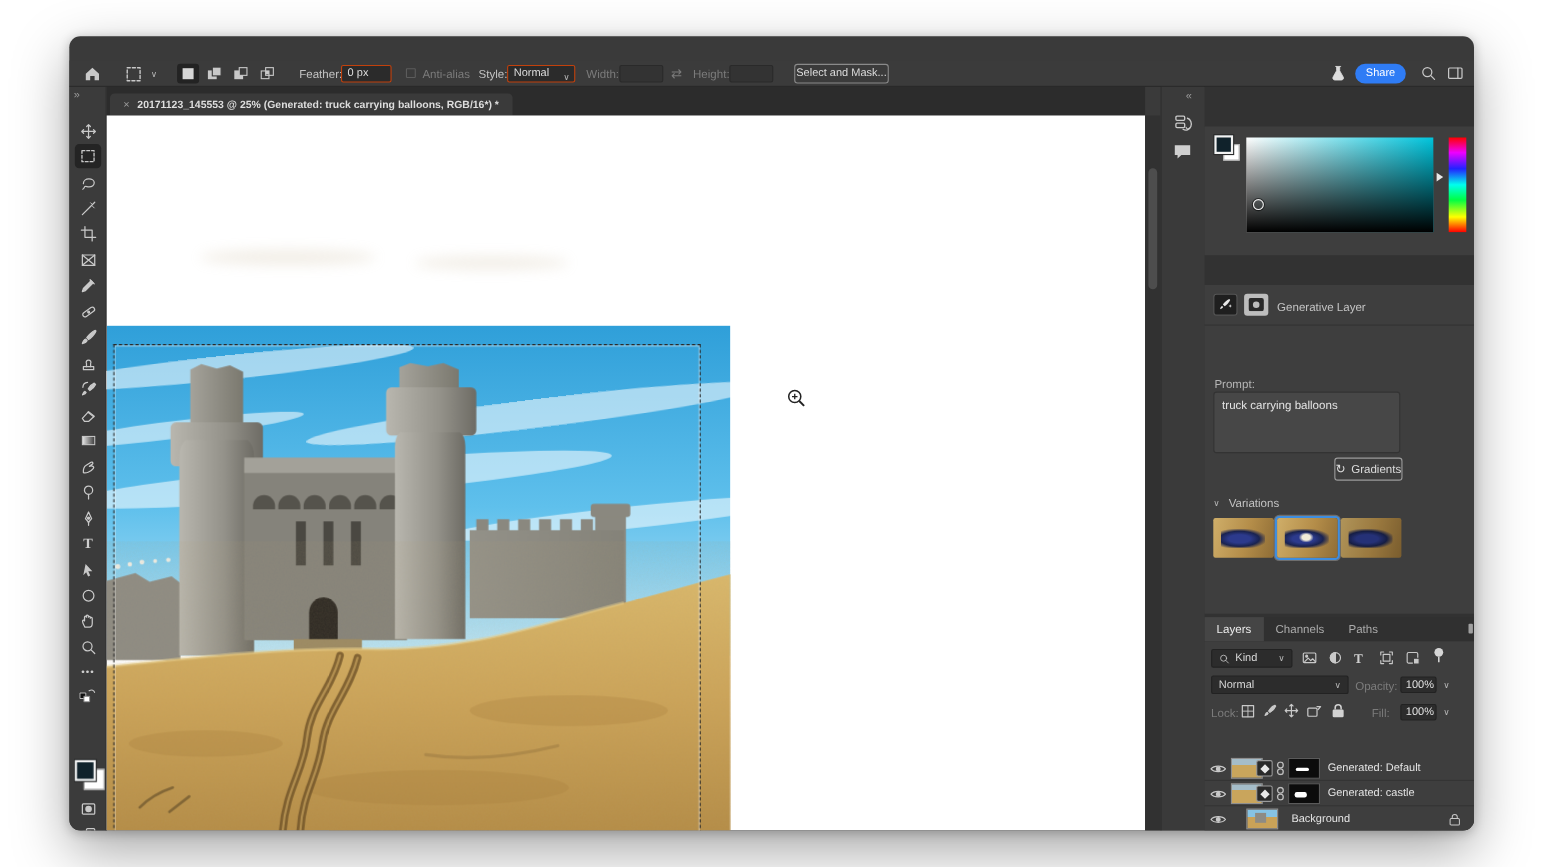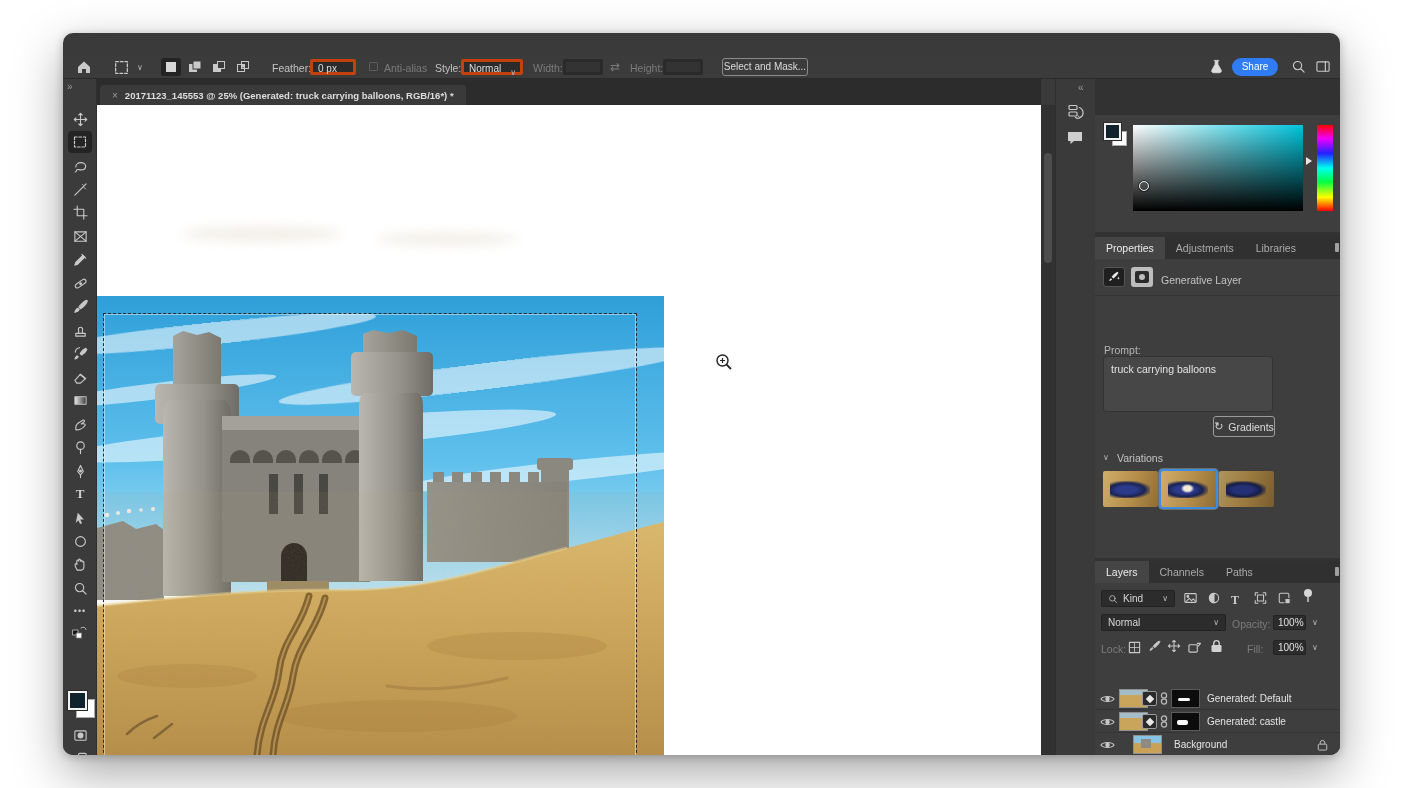--- a/index.html
+++ b/index.html
@@ -9,21 +9,21 @@
   .window{position:absolute;left:63px;top:33px;width:1277px;height:722px;background:#3a3a3a;
     border-radius:10px;overflow:hidden;box-shadow:0 18px 50px rgba(0,0,0,.35),0 2px 10px rgba(0,0,0,.22);}
   
   .titlebar{position:absolute;left:0;top:0;width:100%;height:22px;background:#373737;border-bottom:1px solid #2b2b2b;}
   .light{position:absolute;top:5px;width:12px;height:12px;border-radius:50%;}
   .title{position:absolute;left:0;right:0;top:4px;text-align:center;font-size:11.5px;color:#cfcfcf;}
   
   .optbar{position:absolute;left:0;top:22px;width:100%;height:24px;background:#3b3b3b;border-bottom:1px solid #2a2a2a;}
   .lbl{font-size:10.5px;color:#c3c3c3;line-height:16px;}
   .dim{color:#7b7b7b;}
-  .inp{background:#2b2b2b;border:3px solid #c2410c;border-radius:2px;color:#dedede;font-size:10px;
+  .inp{background:#2b2b2b;border:1px solid #c2410c;border-radius:2px;color:#dedede;font-size:10px;
     height:16px;line-height:14px;padding:0 5px;}
   .inp.empty{background:#333;border-color:#2a2a2a;}
   .chev{font-size:8px;color:#b5b5b5;}
   .ic{stroke:#c9c9c9;fill:none;stroke-width:1.2;stroke-linecap:round;stroke-linejoin:round;}
   .modeslot{position:absolute;top:3px;width:20px;height:18px;border-radius:3px;display:flex;align-items:center;justify-content:center;}
   .modeslot.on{background:#232323;}
   .btn-outline{background:transparent;border:1px solid #8a8a8a;border-radius:3px;color:#dcdcdc;
     font-size:10px;height:18px;line-height:16px;text-align:center;}
   .share{background:#2f7cf5;border-radius:9px;color:#fff;font-size:10px;height:18px;line-height:18px;text-align:center;}
   
@@ -469,24 +469,20 @@
     <div class="pbody" style="top:36px;height:117px;">
       <div class="fgbg-f" style="left:9px;top:8px;width:17px;height:17px;"></div>
       <div class="fgbg-b" style="left:17px;top:16px;width:15px;height:15px;"></div>
       <div class="sbfield" style="left:38px;top:10px;width:170px;height:86px;">
         <div class="picker" style="left:6px;top:56px;"></div>
       </div>
       <div class="huemark" style="left:211px;top:42px;"></div>
       <div class="huestrip" style="left:222px;top:10px;width:16px;height:86px;"></div>
     </div>
 
-    <div class="grp-tabs" style="top:158px;">
-      <span class="ptab on">Properties</span><span class="ptab">Adjustments</span><span class="ptab">Libraries</span>
-      <span class="menuhint" style="top:6px;"></span>
-    </div>
     <div class="pbody" style="top:180px;height:299px;">
       <div class="chip" style="left:8px;top:8px;background:#1f1f1f;border:1px solid #555;">
         <svg class="ic" width="14" height="14" viewBox="0 0 16 16">
             <path d="M12 2c-2.5 1-5.5 4-6.6 5.8l1.8 1.8C9 8.5 12 5.5 13 3z" fill="#e8e8e8" stroke="none"></path>
             <path d="M4.6 9.4c-1.4.4-1.8 2-2.2 3.2 1.2-.3 2.8-.7 3.3-2.1z" fill="#e8e8e8" stroke="none"></path>
             <path d="M13 7.5l.5 1.3 1.3.5-1.3.5-.5 1.3-.5-1.3-1.3-.5 1.3-.5z" fill="#e8e8e8" stroke="none"></path>
           </svg>
       </div>
       <div class="chip" style="left:36px;top:8px;background:#bdbdbd;">
         <svg width="14" height="12" viewBox="0 0 14 12">

